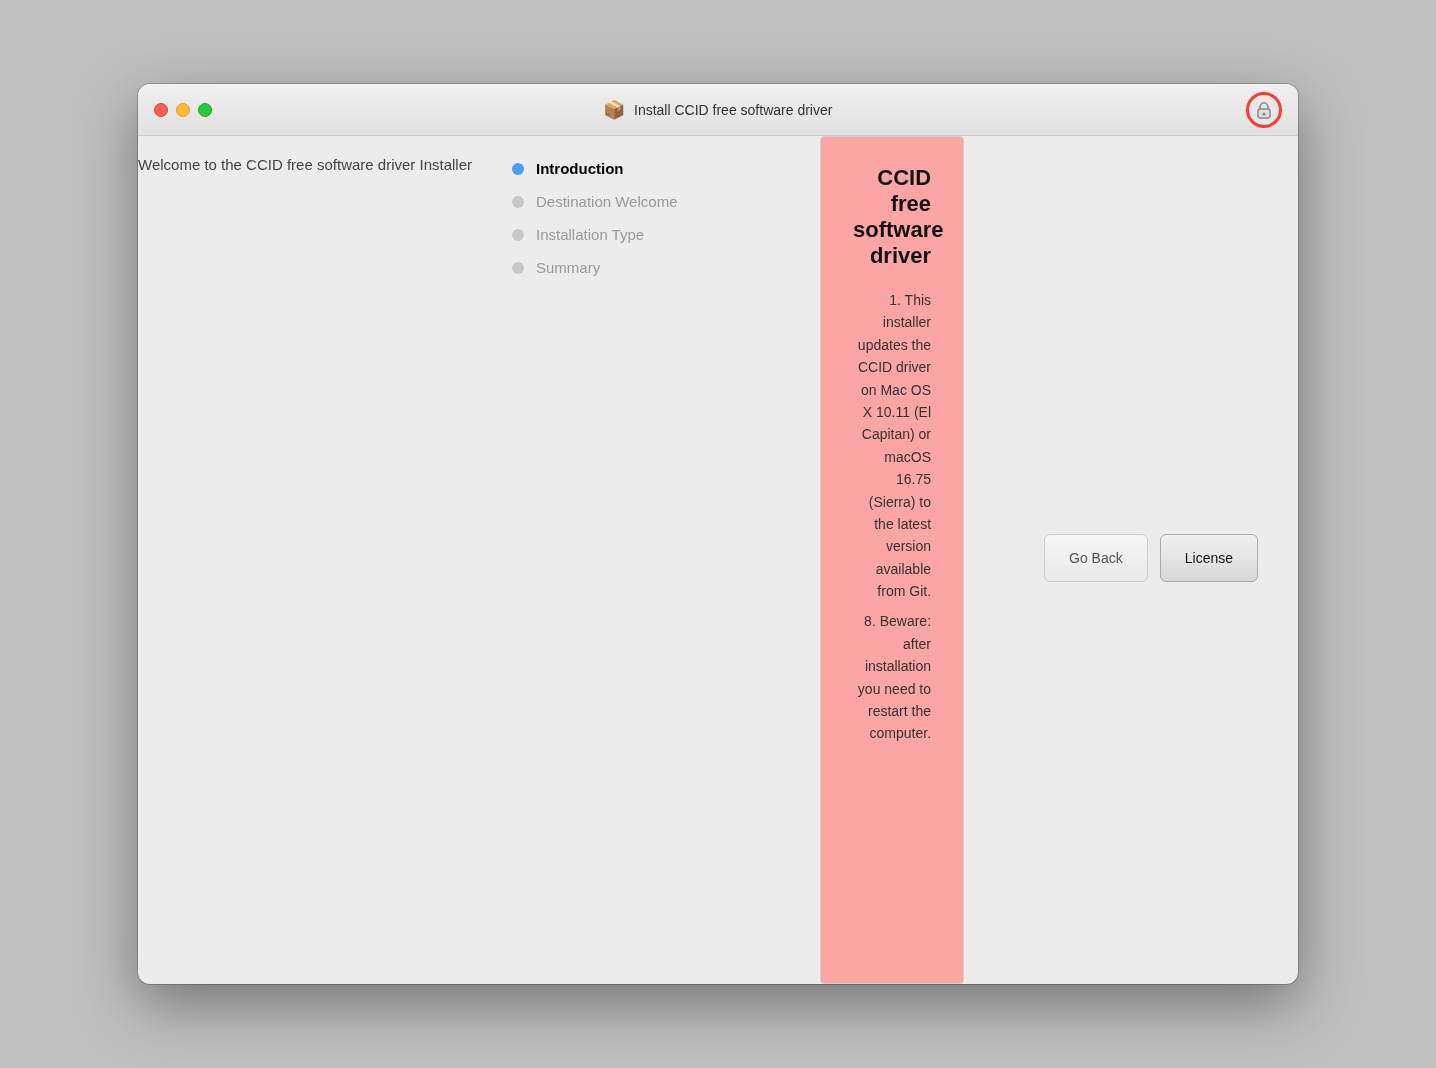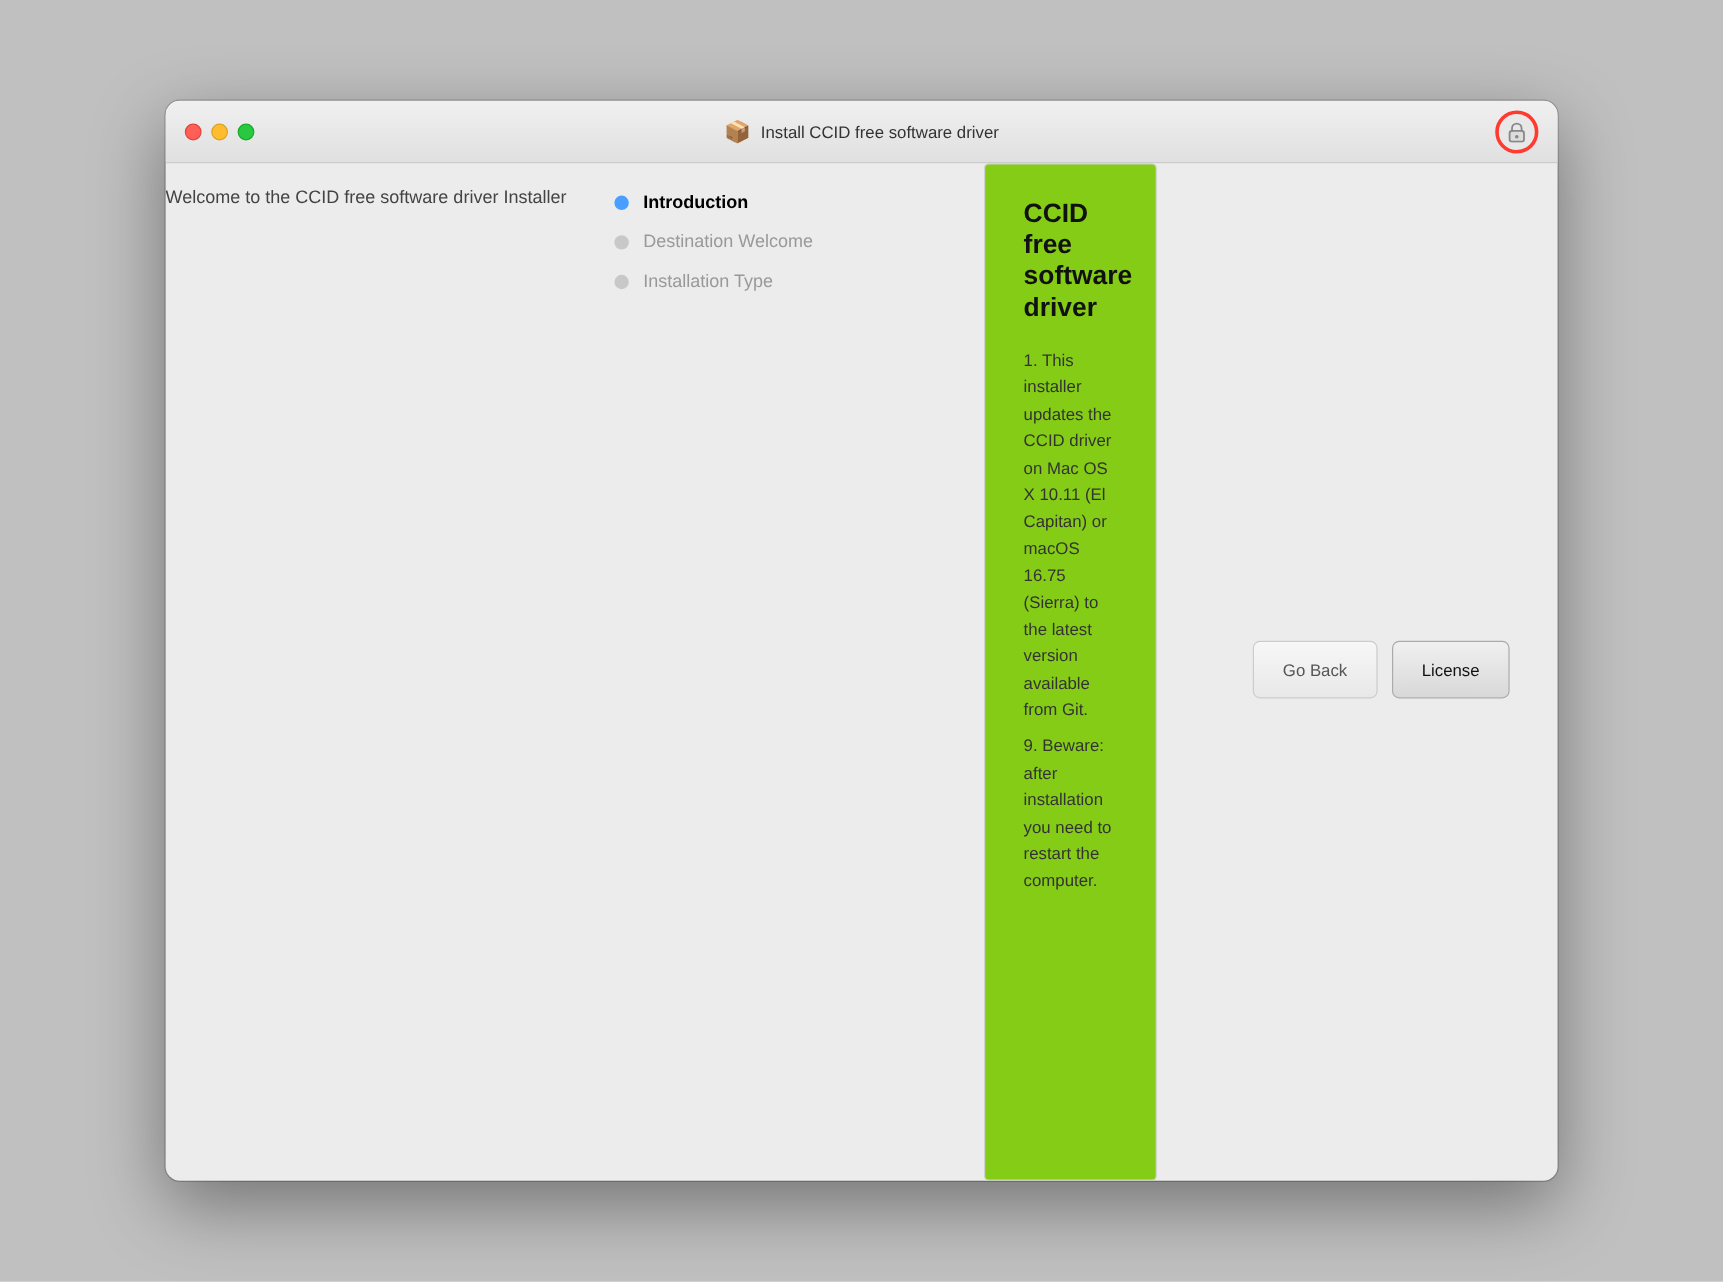--- a/index.html
+++ b/index.html
@@ -98,20 +98,21 @@
       font-size: 15px;
       color: #444;
     }
 
     .content-area {
       display: flex;
       flex: 1;
       overflow: hidden;
       padding: 0 40px;
       gap: 0;
+      text-align: right;
     }
 
     
     .sidebar {
       width: 280px;
       flex-shrink: 0;
       padding-top: 16px;
       padding-right: 20px;
     }
 
@@ -144,21 +145,21 @@
     }
 
     .sidebar-label.active {
       color: #000;
       font-weight: 700;
     }
 
     
     .main-panel {
       flex: 1;
-      background: #84cc16;
+      background: #fca5a5;
       border: 1px solid #d0d0d0;
       border-radius: 4px;
       padding: 28px 32px;
       overflow-y: auto;
       margin-bottom: 0;
       margin-left: 28px;
     }
 
     .panel-title {
       font-size: 22px;
@@ -241,27 +242,31 @@
           <span class="sidebar-label active">Introduction</span>
         </div>
         <div class="sidebar-item">
           <div class="sidebar-dot inactive"></div>
           <span class="sidebar-label">Destination Welcome</span>
         </div>
         <div class="sidebar-item">
           <div class="sidebar-dot inactive"></div>
           <span class="sidebar-label">Installation Type</span>
         </div>
+        <div class="sidebar-item">
+          <div class="sidebar-dot inactive"></div>
+          <span class="sidebar-label">Summary</span>
+        </div>
       </div>
 
       <div class="main-panel">
         <div class="panel-title">CCID free software driver</div>
         <div class="panel-body">
           <p>1. This installer updates the CCID driver on Mac OS X 10.11 (El Capitan) or macOS 16.75 (Sierra) to the latest version available from Git.</p>
-          <p style="margin-top: 8px;">9. Beware: after installation you need to restart the computer.</p>
+          <p style="margin-top: 8px;">8. Beware: after installation you need to restart the computer.</p>
         </div>
       </div>
 
     </div>
 
     <div class="bottom-bar">
       <button class="btn btn-secondary">Go Back</button>
       <button class="btn btn-primary">License</button>
     </div>
 

